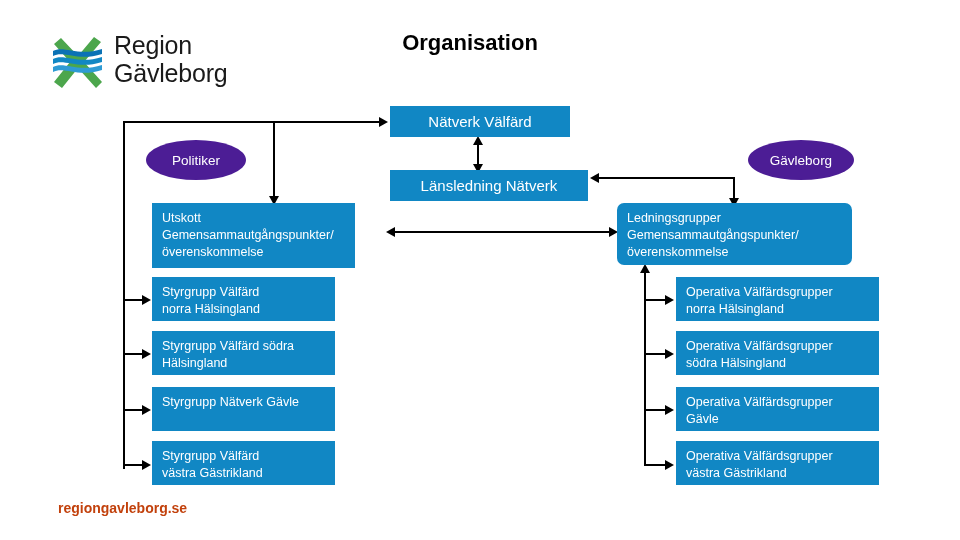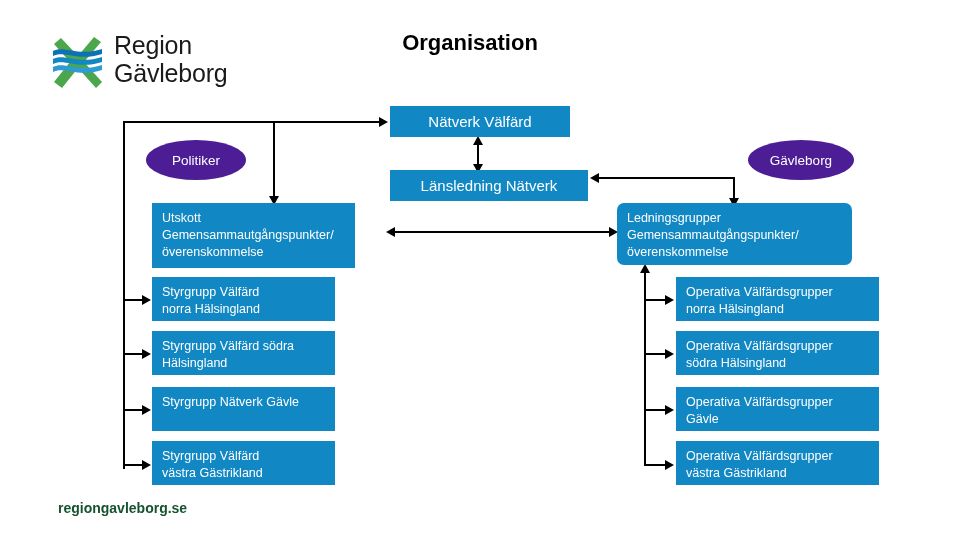--- a/index.html
+++ b/index.html
@@ -32,21 +32,21 @@
   
   #page-title {
     position: absolute; left: 340px; top: 30px;
     width: 260px; text-align: center;
     font-size: 22px; font-weight: bold; color: #000000;
   }
 
   
   #footer-url {
     position: absolute; left: 58px; top: 500px;
-    font-size: 14px; font-weight: bold; color: #14532d;
+    font-size: 14px; font-weight: bold; color: #c2410c;
   }
 
   
   .node {
     position: absolute;
     background: #1187c4;
     color: #ffffff;
     font-size: 12.5px;
     line-height: 17px;
     padding: 7px 9px 6px 10px;

